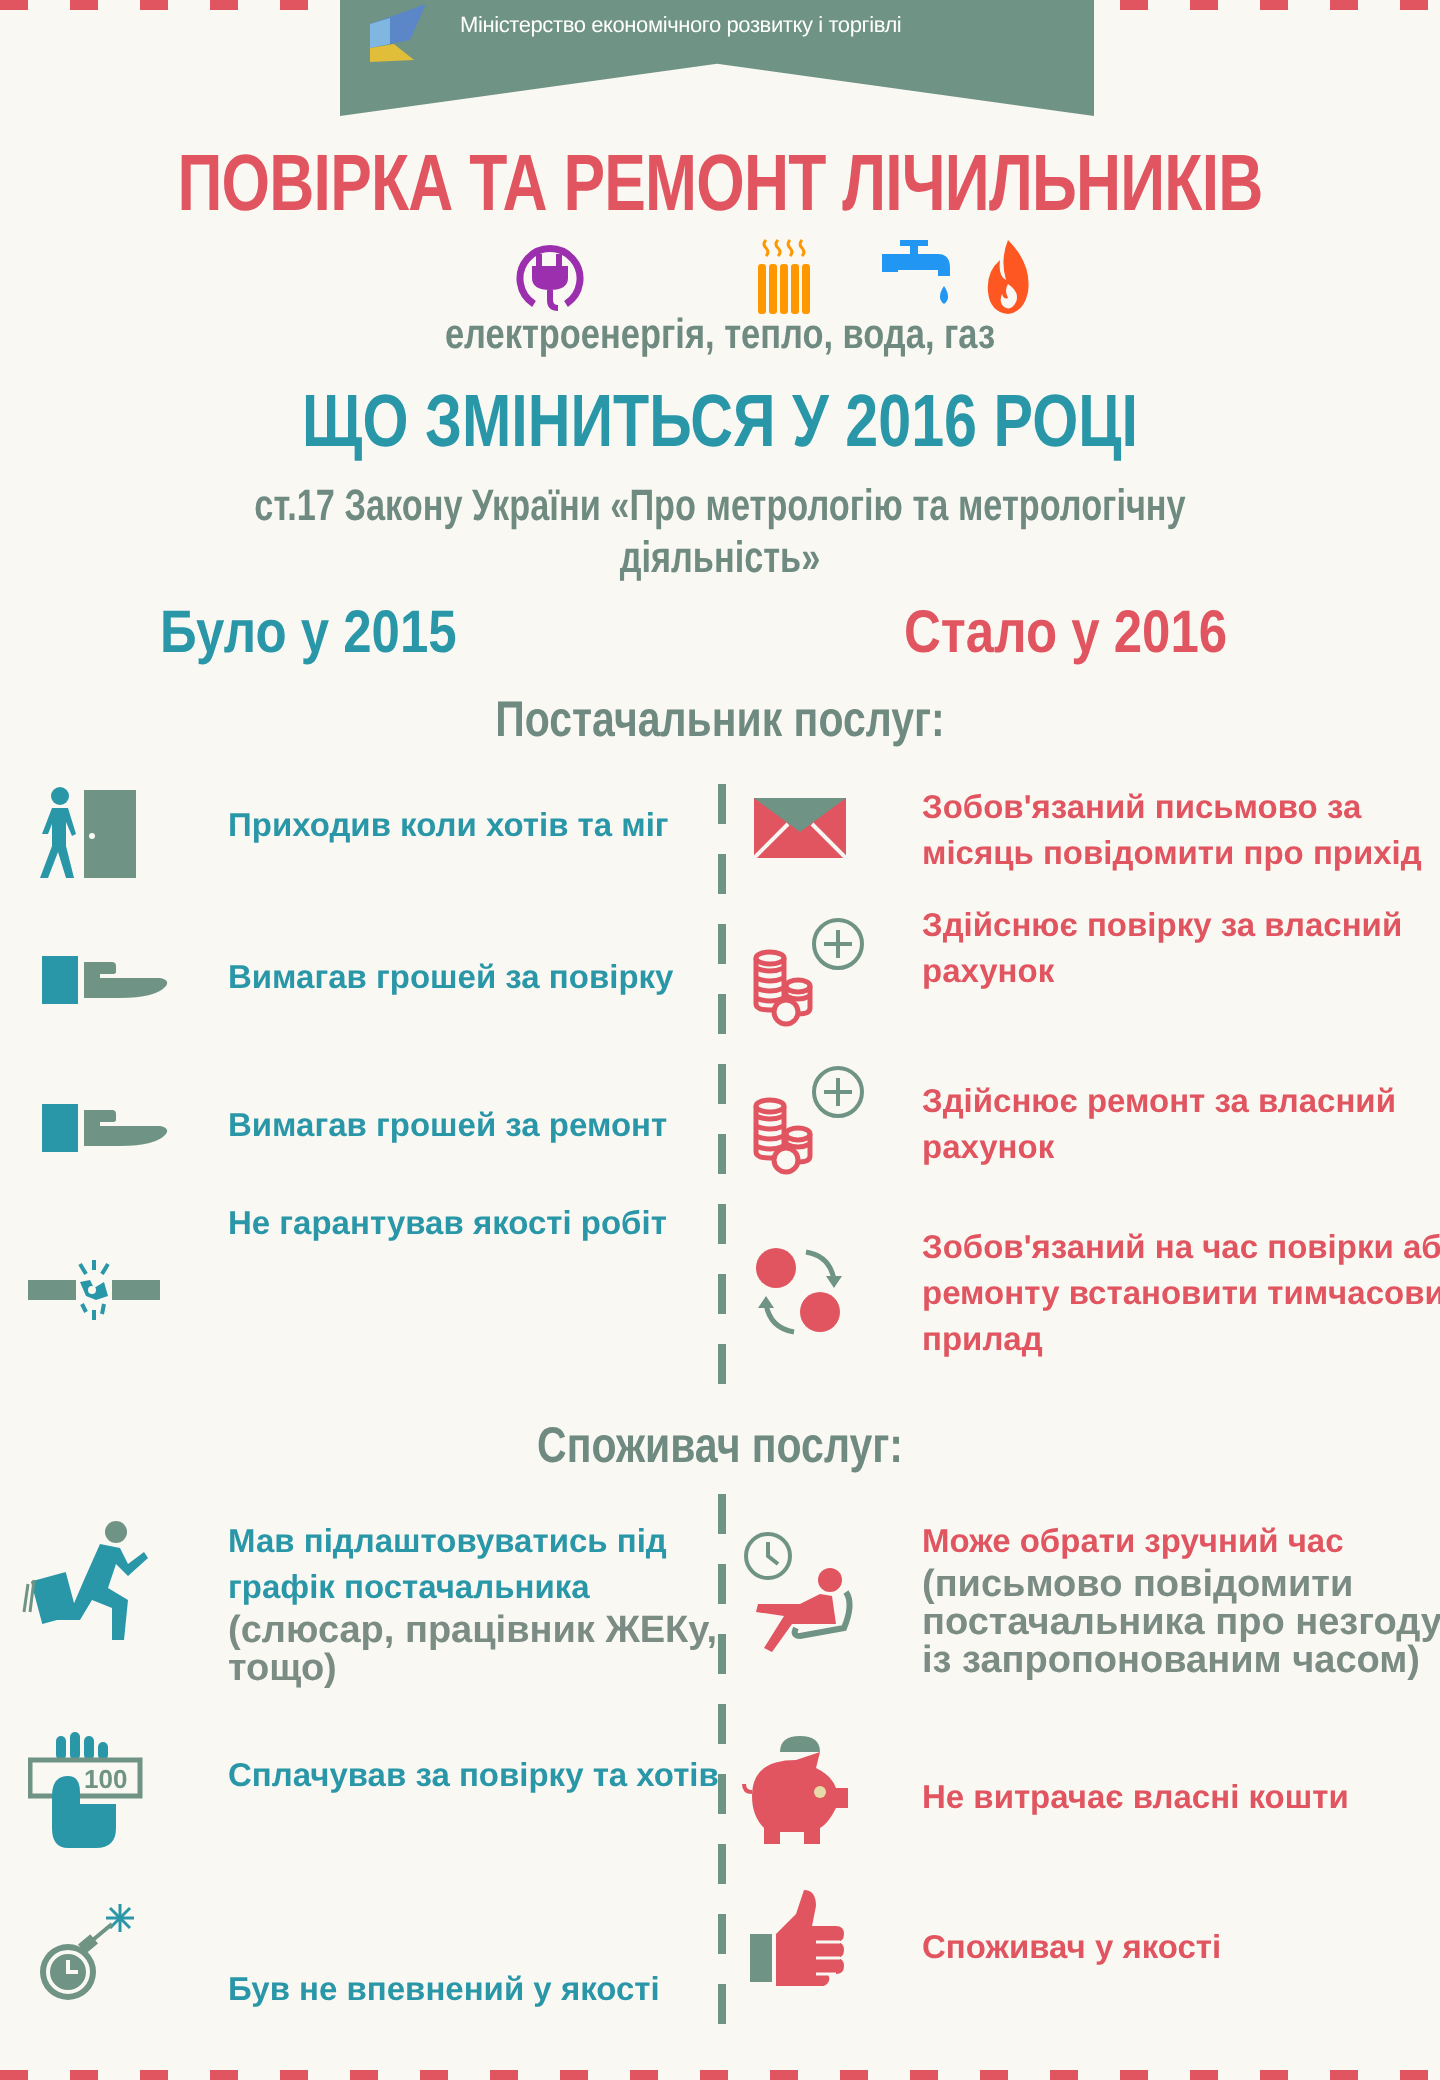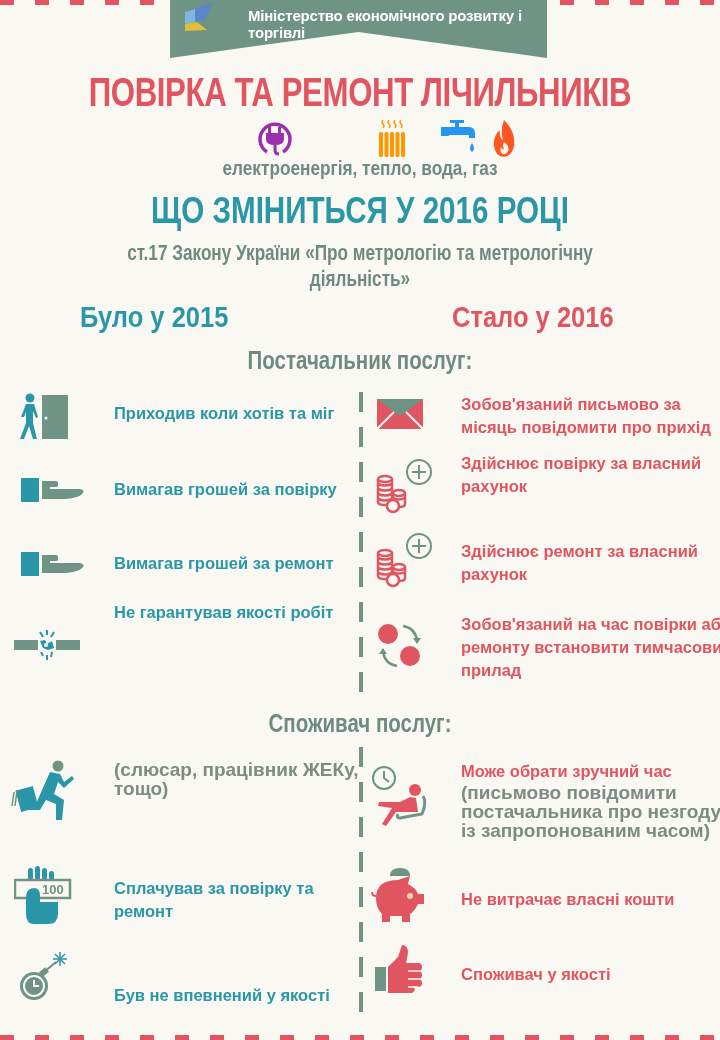--- a/index.html
+++ b/index.html
@@ -15,22 +15,22 @@
   .dash-top { top:0; }
   .dash-bottom { top:1035px; }
 
   .banner {
     position:absolute; left:170px; top:0; width:377px; height:58px;
     background:#6f9384;
     clip-path: polygon(0 0, 100% 0, 100% 100%, 50% 55%, 0 100%);
   }
   .banner-logo { position:absolute; left:13px; top:2px; width:34px; height:30px; }
   .banner-text {
-    position:absolute; left:78px; top:7px;
-    color:#ffffff; font-weight:bold; font-size:15px; letter-spacing:-0.2px;
+    position:absolute; left:60px; top:7px;
+    color:#ffffff; font-weight:normal; font-size:11px; letter-spacing:-0.2px;
   }
 
   .title {
     position:absolute; left:0; width:720px; text-align:center;
     top:70px; font-size:40px; font-weight:bold; color:#e05560;
     transform: scaleX(0.78); transform-origin:center; letter-spacing:-0.5px;
   }
   .utility-icons { position:absolute; top:118px; left:0; width:720px; height:42px; }
   .uicon { position:absolute; top:0; }
   .utility-caption {
@@ -223,33 +223,34 @@
 <div class="divider" style="top:747px;height:280px"></div>
 
 <svg class="row-icon" style="left:10px;top:760px;width:66px;height:62px" viewBox="0 0 66 62">
   <circle cx="48" cy="6" r="5.5" fill="#6f9384"></circle>
   <path d="M40 12 L50 14 L54 22 L62 16 L64 19 L54 28 L48 22 L44 34 L54 40 L52 60 H46 L46 44 L36 40 L30 50 H18 V44 H26 L32 30 Z" fill="#2a97a8"></path>
   <rect x="8" y="28" width="18" height="22" fill="#2a97a8" transform="rotate(-15 17 39)"></rect>
   <line x1="4" y1="32" x2="2" y2="46" stroke="#6f9384" stroke-width="1.5"></line>
   <line x1="7" y1="30" x2="5" y2="46" stroke="#6f9384" stroke-width="1.5"></line>
 </svg>
 <div class="row-text before" style="top:760px">
+  <span>Мав підлаштовуватись під графік постачальника</span>
   <span class="row-note">(слюсар, працівник ЖЕКу, тощо)</span>
 </div>
 
 <svg class="row-icon" style="left:14px;top:866px;width:58px;height:60px" viewBox="0 0 58 60">
   <rect x="14" y="2" width="5" height="12" rx="2.5" fill="#2a97a8"></rect>
   <rect x="21" y="0" width="5" height="14" rx="2.5" fill="#2a97a8"></rect>
   <rect x="28" y="2" width="5" height="12" rx="2.5" fill="#2a97a8"></rect>
   <rect x="35" y="5" width="5" height="9" rx="2.5" fill="#2a97a8"></rect>
   <rect x="1" y="14" width="55" height="18" fill="none" stroke="#6f9384" stroke-width="2.5"></rect>
   <text x="28" y="28" font-size="13" font-weight="bold" fill="#6f9384" font-family="Liberation Sans, sans-serif">100</text>
   <path d="M12 32 Q12 22 20 22 Q26 22 26 30 V36 H44 V48 Q44 58 34 58 H20 Q12 58 12 48 Z" fill="#2a97a8"></path>
 </svg>
-<div class="row-text before" style="top:877px">Сплачував за повірку та ремонт</div>
+<div class="row-text before" style="top:877px">Сплачував за повірку та хотів</div>
 
 <svg class="row-icon" style="left:18px;top:950px;width:54px;height:52px" viewBox="0 0 54 52">
   <g stroke="#2a97a8" stroke-width="1.5">
     <line x1="42" y1="2" x2="42" y2="16"></line>
       <line x1="35" y1="9" x2="49" y2="9"></line>
     <line x1="37" y1="4" x2="47" y2="14"></line>
       <line x1="47" y1="4" x2="37" y2="14"></line>
   </g>
   <line x1="26" y1="22" x2="38" y2="12" stroke="#6f9384" stroke-width="2"></line>
   <rect x="22" y="19" width="8" height="6" fill="#6f9384" transform="rotate(-40 26 22)"></rect>

